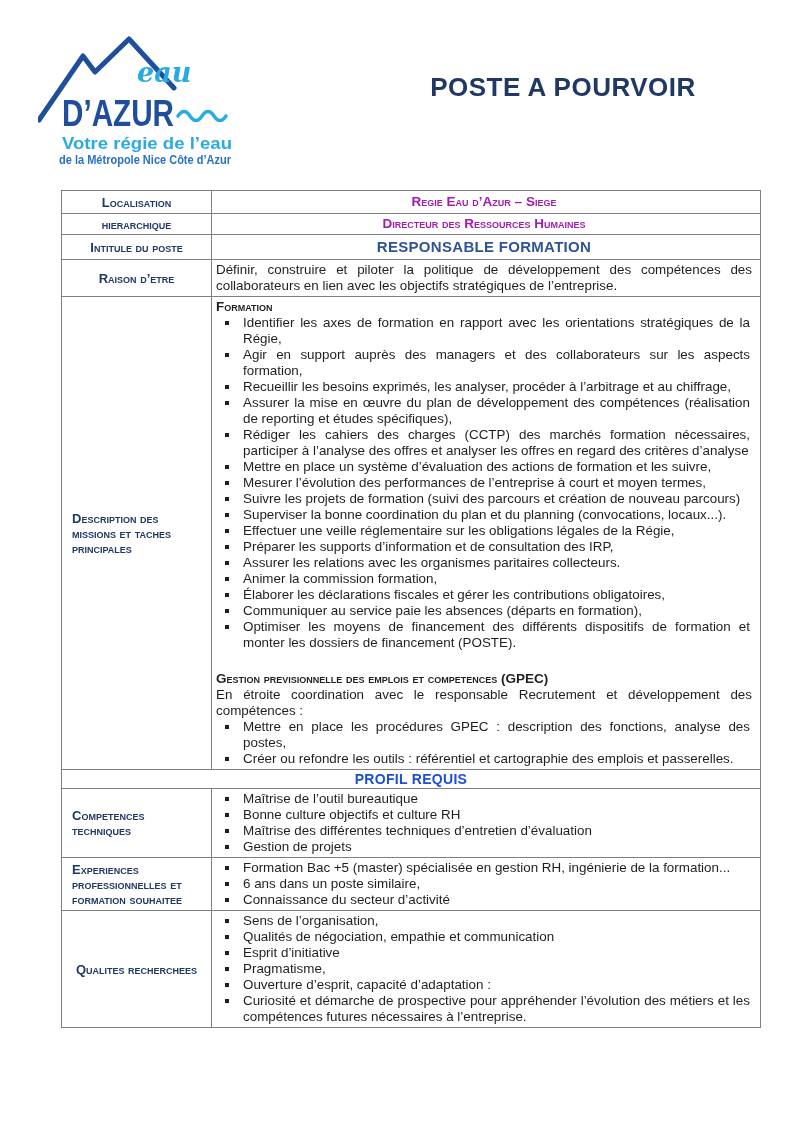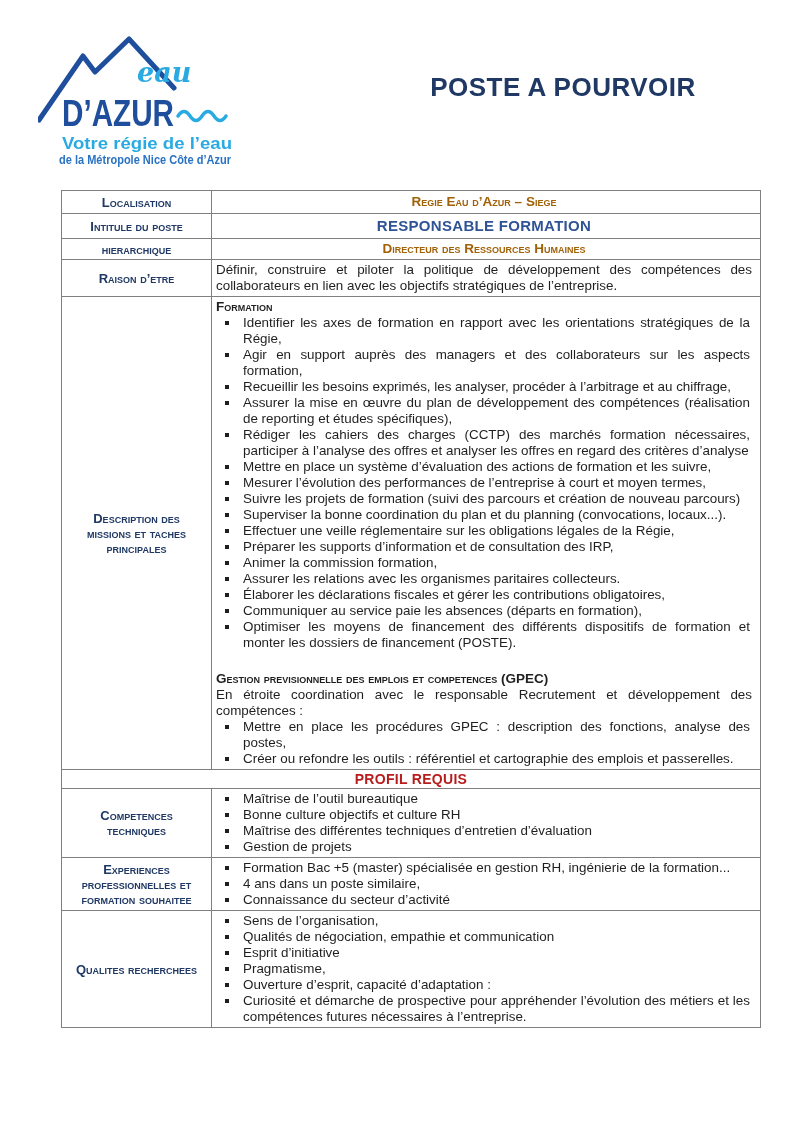--- a/index.html
+++ b/index.html
@@ -25,28 +25,28 @@
     border:1px solid #7f7f7f; box-sizing:border-box;
     font-size:13.4px; line-height:16px;
   }
   .trow { display:flex; border-top:1px solid #7f7f7f; }
   .trow:first-child { border-top:none; }
 
   .cell-label {
     flex:0 0 150px; box-sizing:border-box;
     border-right:1px solid #7f7f7f;
     display:flex; align-items:center; justify-content:center;
-    text-align:center; padding:2px 10px;
+    text-align:left; padding:2px 10px;
     font-variant:small-caps; font-weight:bold;
     font-size:13px; line-height:15px; color:#1F3864;
   }
   .cell-value { flex:1 1 auto; box-sizing:border-box; padding:2px 8px 2px 4px; min-width:0; }
   .center-val { display:flex; align-items:center; justify-content:center; text-align:center; }
 
-  .sc-navy  { font-variant:small-caps; font-weight:bold; color:#a16207; font-size:13.5px; }
+  .sc-navy  { font-variant:small-caps; font-weight:bold; color:#a21caf; font-size:13.5px; }
   .big-blue { color:#2F5496; font-weight:bold; font-size:15px; letter-spacing:0.3px; }
 
   .row-localisation .cell-label, .row-localisation .cell-value { min-height:22px; }
   .row-intitule     .cell-label, .row-intitule     .cell-value { min-height:24px; }
   .row-hierarchique .cell-label, .row-hierarchique .cell-value { min-height:18px; }
 
   .para { text-align:justify; }
 
   .section-heading {
     font-variant:small-caps; font-weight:bold;
@@ -57,21 +57,21 @@
   .bullet-item { display:flex; align-items:flex-start; }
   .bullet-marker { flex:0 0 27px; box-sizing:border-box; }
   .bullet-marker::before {
     content:""; display:block; width:4px; height:4px;
     background:#1f1f1f; margin:6px 0 0 9px;
   }
   .bullet-text { flex:1 1 auto; text-align:justify; padding-right:2px; min-width:0; }
 
   .profil-cell {
     flex:1 1 auto; text-align:center; padding:1px 4px;
-    color:#b91c1c; font-weight:bold; font-size:14px; letter-spacing:0.3px;
+    color:#1d4ed8; font-weight:bold; font-size:14px; letter-spacing:0.3px;
   }
 </style>
 </head>
 <body>
 
 <div class="page">
 
   <svg class="logo" viewBox="0 0 200 135" aria-hidden="true">
     <polyline points="1,84 45,20 57,36 91,3 136,52" fill="none" stroke="#1E4E9C" stroke-width="5" stroke-linecap="round" stroke-linejoin="round"></polyline>
     <text x="99" y="46" font-size="27" font-style="italic" font-weight="bold" fill="#29ABE2" font-family="DejaVu Serif, serif">eau</text>
@@ -83,30 +83,30 @@
 
   <div class="page-title">POSTE A POURVOIR</div>
 
   <div class="jobtable">
 
     <div class="trow row-localisation">
       <div class="cell-label">Localisation</div>
       <div class="cell-value center-val sc-navy">Regie Eau d’Azur – Siege</div>
     </div>
 
+    <div class="trow row-hierarchique">
+      <div class="cell-label">hierarchique</div>
+      <div class="cell-value center-val sc-navy">Directeur des Ressources Humaines</div>
+    </div>
+
     <div class="trow row-intitule">
       <div class="cell-label">Intitule du poste</div>
       <div class="cell-value center-val big-blue">RESPONSABLE FORMATION</div>
     </div>
 
-    <div class="trow row-hierarchique">
-      <div class="cell-label">hierarchique</div>
-      <div class="cell-value center-val sc-navy">Directeur des Ressources Humaines</div>
-    </div>
-
     <div class="trow row-raison">
       <div class="cell-label">Raison d’etre</div>
       <div class="cell-value para">Définir, construire et piloter la politique de développement des compétences des collaborateurs en lien avec les objectifs stratégiques de l’entreprise.</div>
     </div>
 
     <div class="trow row-missions">
       <div class="cell-label">Description des missions et taches principales</div>
       <div class="cell-value">
         <div class="section-heading">Formation</div>
         <div class="bullets">
@@ -149,25 +149,25 @@
             <div class="bullet-item">
               <span class="bullet-marker"></span>
               <span class="bullet-text">Effectuer une veille réglementaire sur les obligations légales de la Régie,</span>
             </div>
             <div class="bullet-item">
               <span class="bullet-marker"></span>
               <span class="bullet-text">Préparer les supports d’information et de consultation des IRP,</span>
             </div>
             <div class="bullet-item">
               <span class="bullet-marker"></span>
+              <span class="bullet-text">Assurer les relations avec les organismes paritaires collecteurs.</span>
+            </div>
+            <div class="bullet-item">
+              <span class="bullet-marker"></span>
               <span class="bullet-text">Animer la commission formation,</span>
-            </div>
-            <div class="bullet-item">
-              <span class="bullet-marker"></span>
-              <span class="bullet-text">Assurer les relations avec les organismes paritaires collecteurs.</span>
             </div>
             <div class="bullet-item">
               <span class="bullet-marker"></span>
               <span class="bullet-text">Élaborer les déclarations fiscales et gérer les contributions obligatoires,</span>
             </div>
             <div class="bullet-item">
               <span class="bullet-marker"></span>
               <span class="bullet-text">Communiquer au service paie les absences (départs en formation),</span>
             </div>
             <div class="bullet-item">
@@ -221,21 +221,21 @@
     <div class="trow row-experiences">
       <div class="cell-label">Experiences professionnelles et formation souhaitee</div>
       <div class="cell-value">
         <div class="bullets">
             <div class="bullet-item">
               <span class="bullet-marker"></span>
               <span class="bullet-text">Formation Bac +5 (master) spécialisée en gestion RH, ingénierie de la formation...</span>
             </div>
             <div class="bullet-item">
               <span class="bullet-marker"></span>
-              <span class="bullet-text">4 ans dans un poste similaire,</span>
+              <span class="bullet-text">6 ans dans un poste similaire,</span>
             </div>
             <div class="bullet-item">
               <span class="bullet-marker"></span>
               <span class="bullet-text">Connaissance du secteur d’activité</span>
             </div>
           </div>
       </div>
     </div>
 
     <div class="trow row-qualites">

